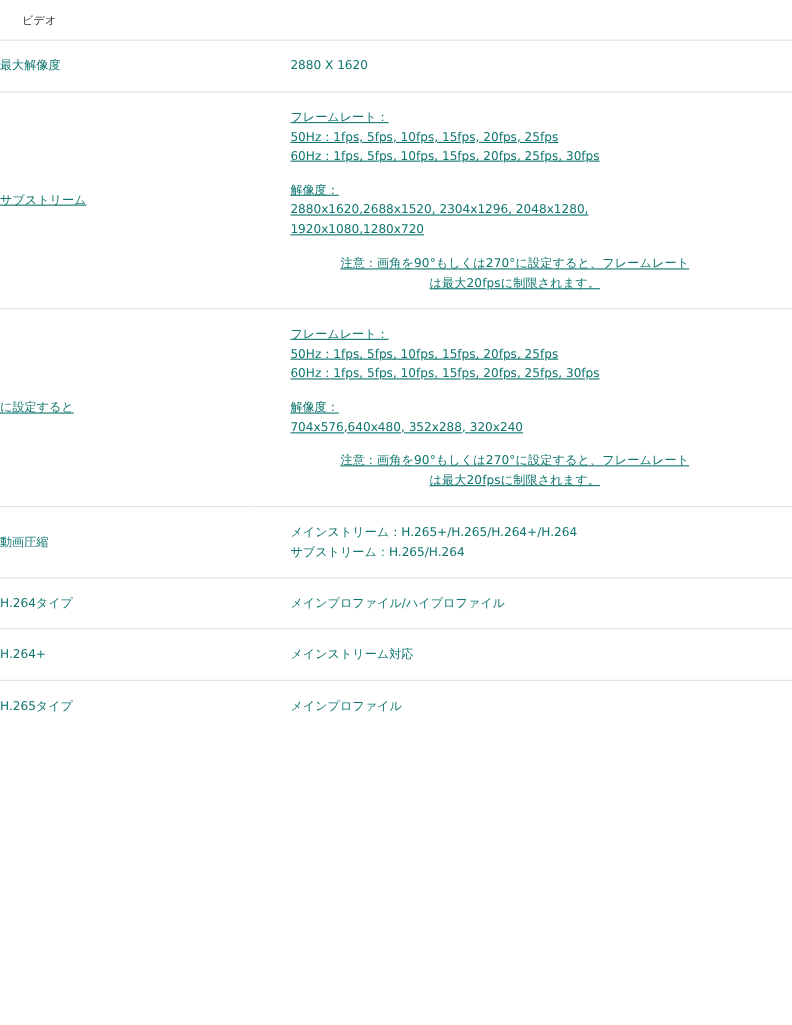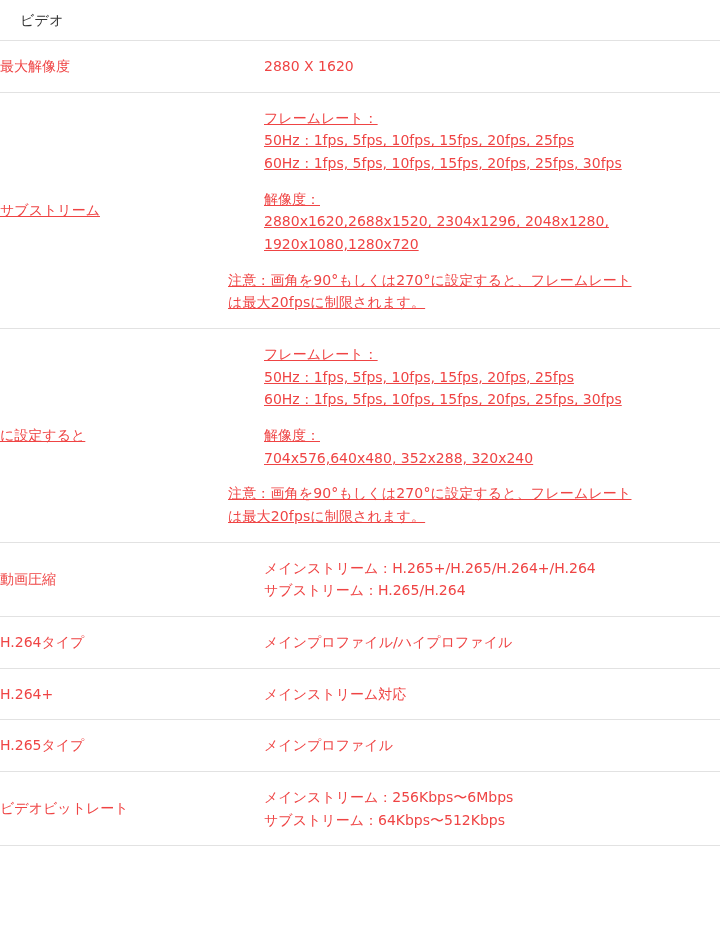--- a/index.html
+++ b/index.html
@@ -12,57 +12,57 @@
     height: 932px;
     font-family: "DejaVu Sans", "Liberation Sans", sans-serif;
     color: #222222;
     -webkit-font-smoothing: antialiased;
   }
   .page {
     width: 720px;
     box-sizing: border-box;
   }
   .section-title {
-    font-size: 14px;
+    font-size: 10px;
     color: #333333;
     padding: 12px 0 10px 20px;
     letter-spacing: 0.02em;
   }
   table.spec {
     width: 720px;
     border-collapse: collapse;
     table-layout: fixed;
   }
   table.spec tr {
     border-top: 1px solid #e2e2e2;
   }
   table.spec tr.last-row {
     border-bottom: 1px solid #e2e2e2;
   }
   table.spec td {
     vertical-align: middle;
-    font-size: 14px;
+    font-size: 11px;
     line-height: 1.62;
-    color: #ef4444;
+    color: #0f766e;
     padding: 14px 12px 14px 0;
   }
   td.label {
     width: 228px;
     padding-left: 20px;
     box-sizing: border-box;
     color: #333333;
   }
   td.value {
     padding-left: 42px;
     box-sizing: border-box;
     color: #333333;
   }
   .v-line { display: block; white-space: pre-wrap; margin-left: 36px; }
   .v-gap { display: block; height: 13px; }
-  .note { display: block; white-space: pre-wrap; letter-spacing: 0.01em; }
+  .note { display: block; white-space: pre-wrap; letter-spacing: 0.01em; text-align: center; }
   .tall td { padding-top: 18px; padding-bottom: 18px; text-decoration: underline; }
 </style>
 </head>
 <body>
 
 <div class="page">
 
   <div class="section-title">ビデオ</div>
 
   <table class="spec">
@@ -120,23 +120,16 @@
           <td class="value">
             <span class="v-line">メインストリーム対応</span>
           </td>
         </tr>
         <tr>
           <td class="label">H.265タイプ</td>
           <td class="value">
             <span class="v-line">メインプロファイル</span>
           </td>
         </tr>
-        <tr class="last-row">
-          <td class="label">ビデオビットレート</td>
-          <td class="value">
-            <span class="v-line">メインストリーム：256Kbps〜6Mbps</span>
-            <span class="v-line">サブストリーム：64Kbps〜512Kbps</span>
-          </td>
-        </tr>
       </tbody>
   </table>
 
 </div>
 
 </body></html>

